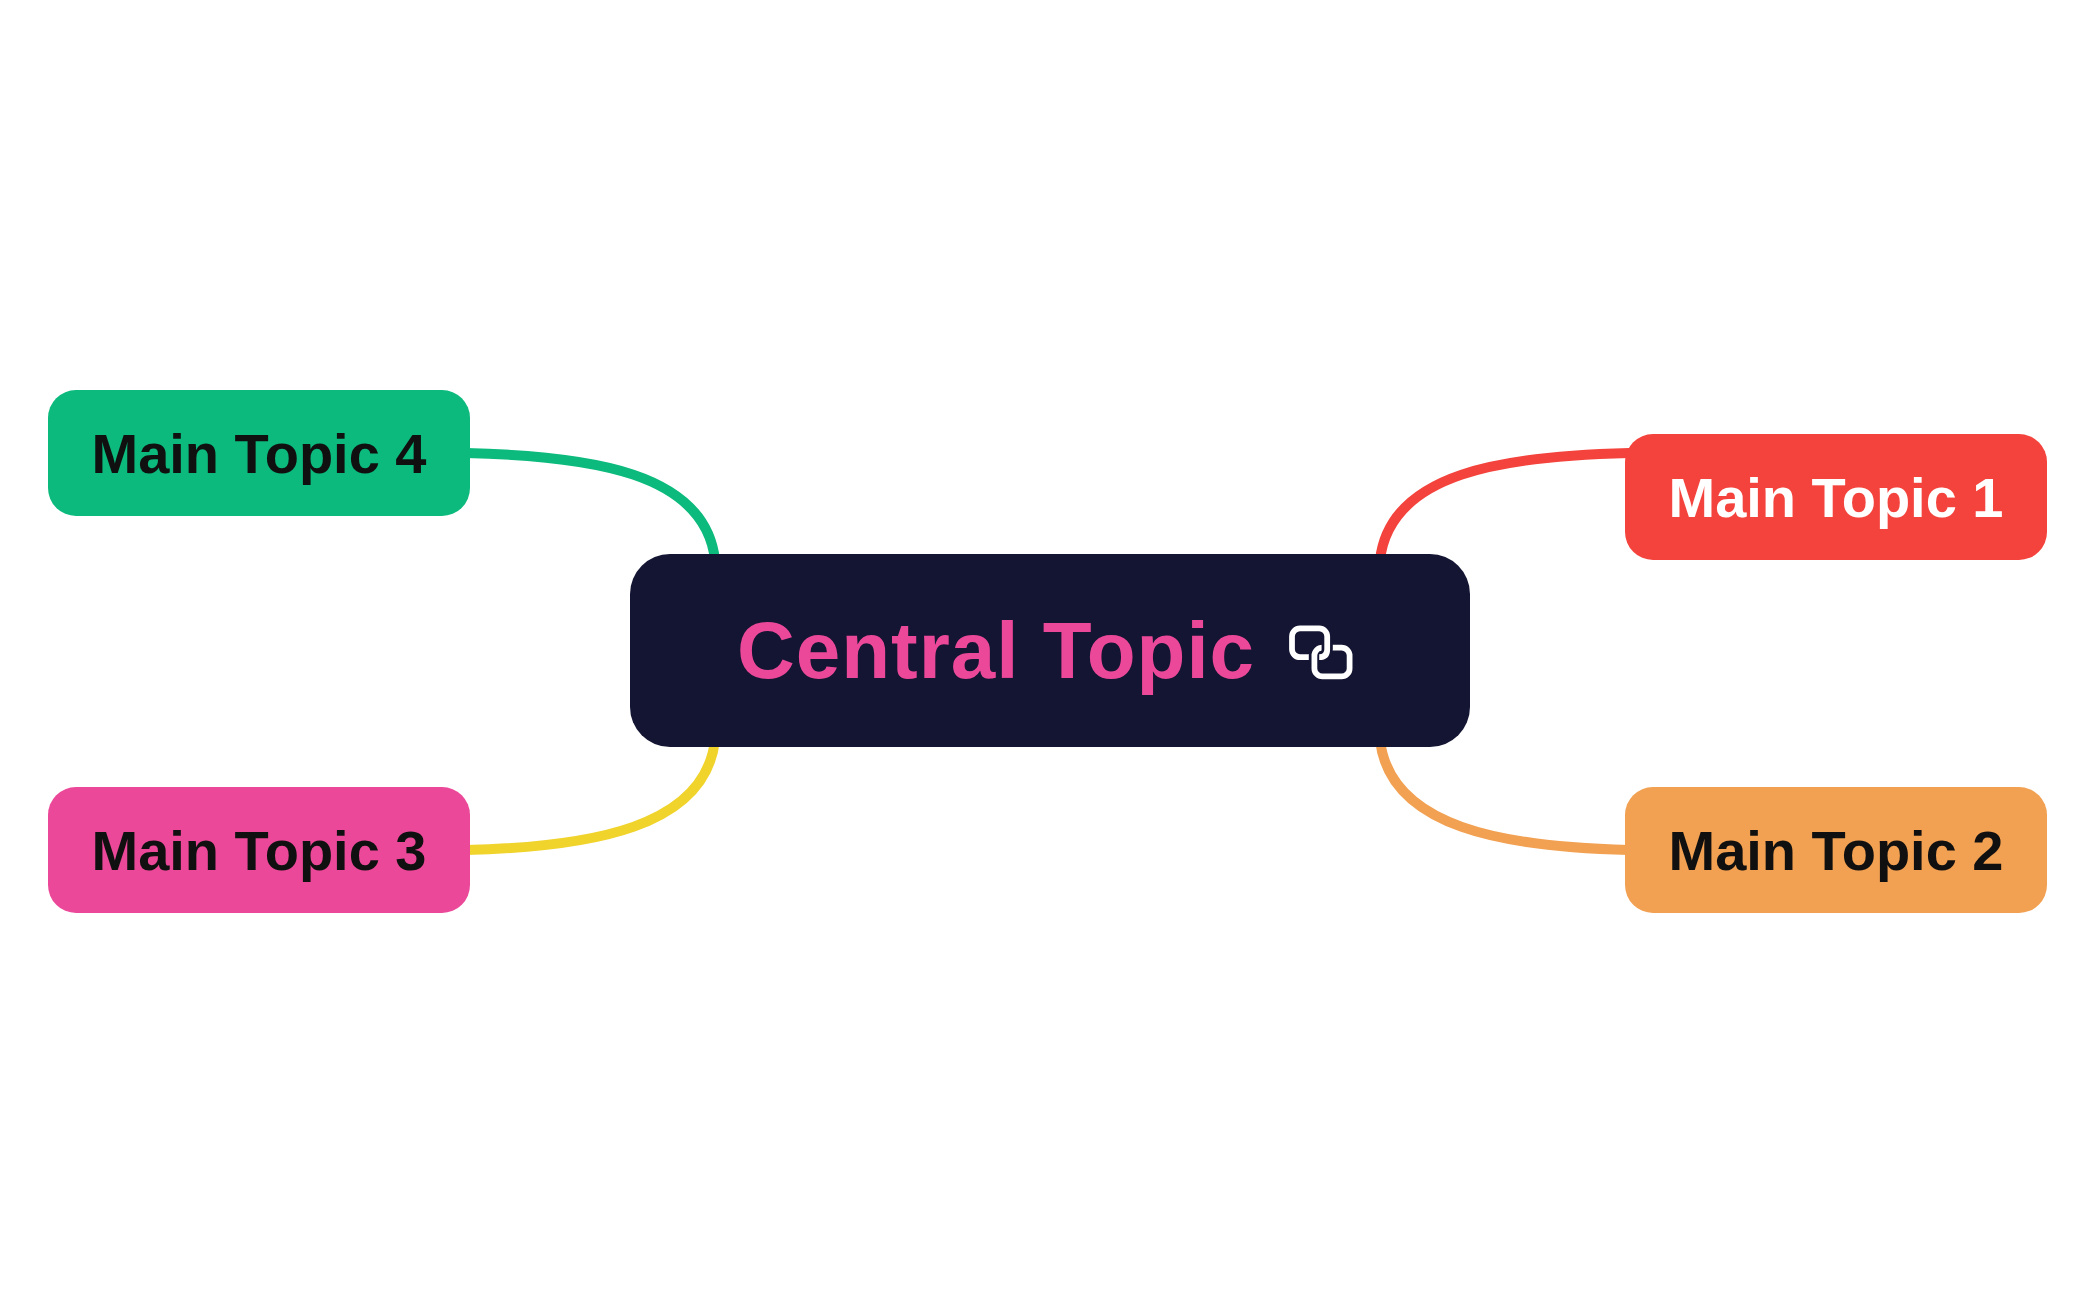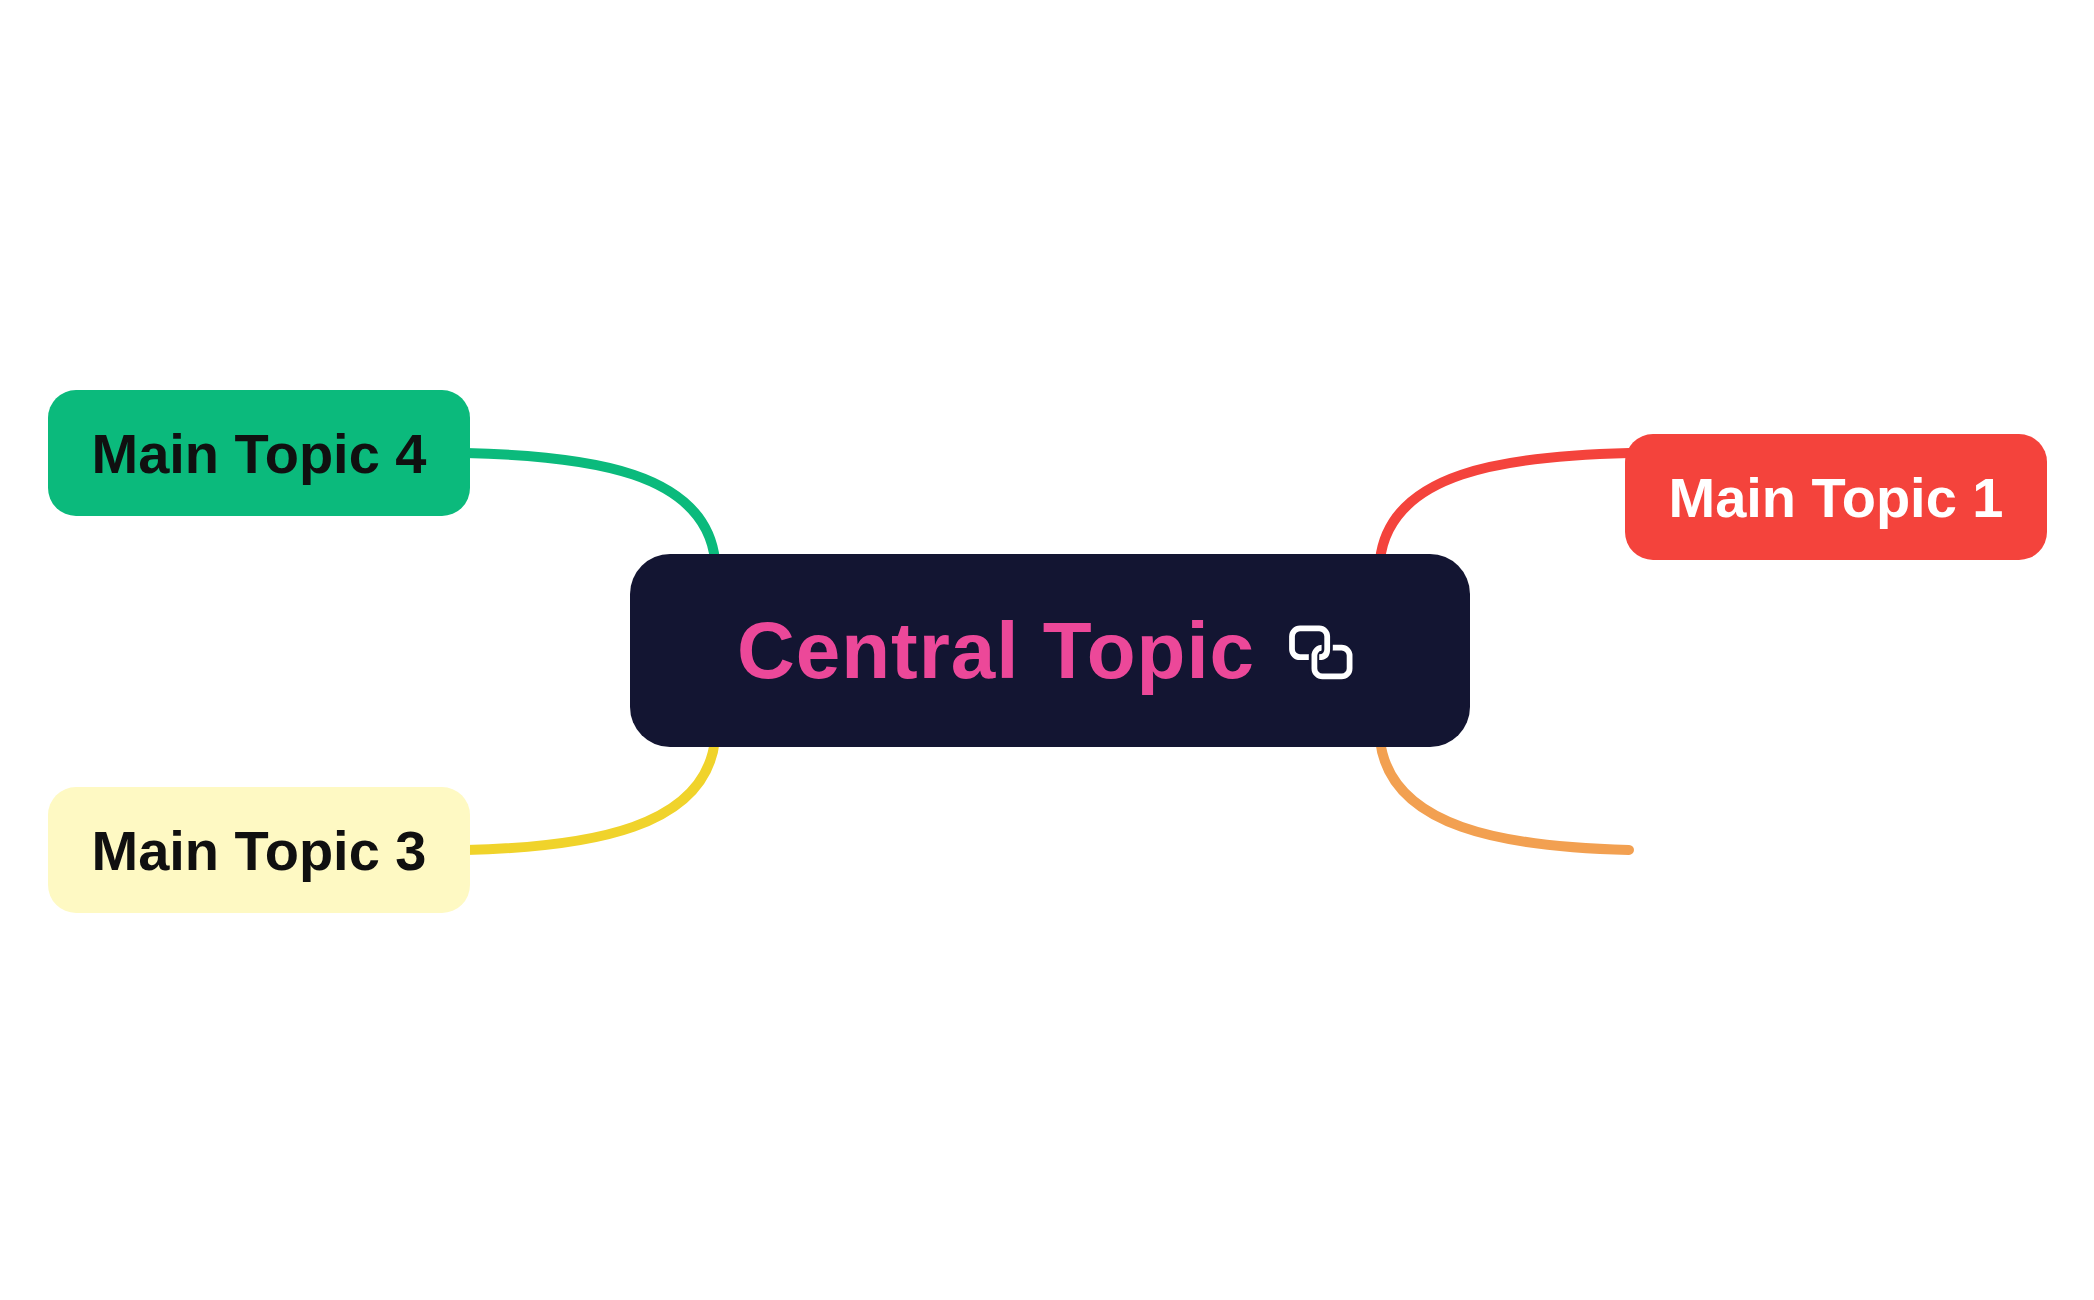--- a/index.html
+++ b/index.html
@@ -91,22 +91,25 @@
       <rect x="18" y="16" width="22" height="18" rx="5" fill="none" stroke-width="3.6" stroke="#ffffff"></rect>
       <path d="M 26 10 V 17 Q 26 22 21 22" fill="none" stroke-width="7" stroke="#131532"></path>
       <path d="M 26 10 V 17 Q 26 22 21 22" fill="none" stroke-width="3.6" stroke="#ffffff"></path>
     </svg>
   </div>
 
   <div class="node node-main pos-top-right" style="background-color: rgb(244, 67, 60); color: rgb(255, 255, 255);">
     <span>Main Topic 1</span>
   </div>
 
+  <div class="node node-main pos-bottom-right" style="background-color: rgb(242, 160, 81); color: rgb(16, 16, 16);">
+    <span>Main Topic 2</span>
+  </div>
 
-  <div class="node node-main pos-bottom-left" style="background-color: #fef9c3; color: rgb(16, 16, 16);">
+  <div class="node node-main pos-bottom-left" style="background-color: #ec4899; color: rgb(16, 16, 16);">
     <span>Main Topic 3</span>
   </div>
 
   <div class="node node-main pos-top-left" style="background-color: rgb(11, 186, 124); color: rgb(16, 16, 16);">
     <span>Main Topic 4</span>
   </div>
 
 </div>
 
 </body></html>

